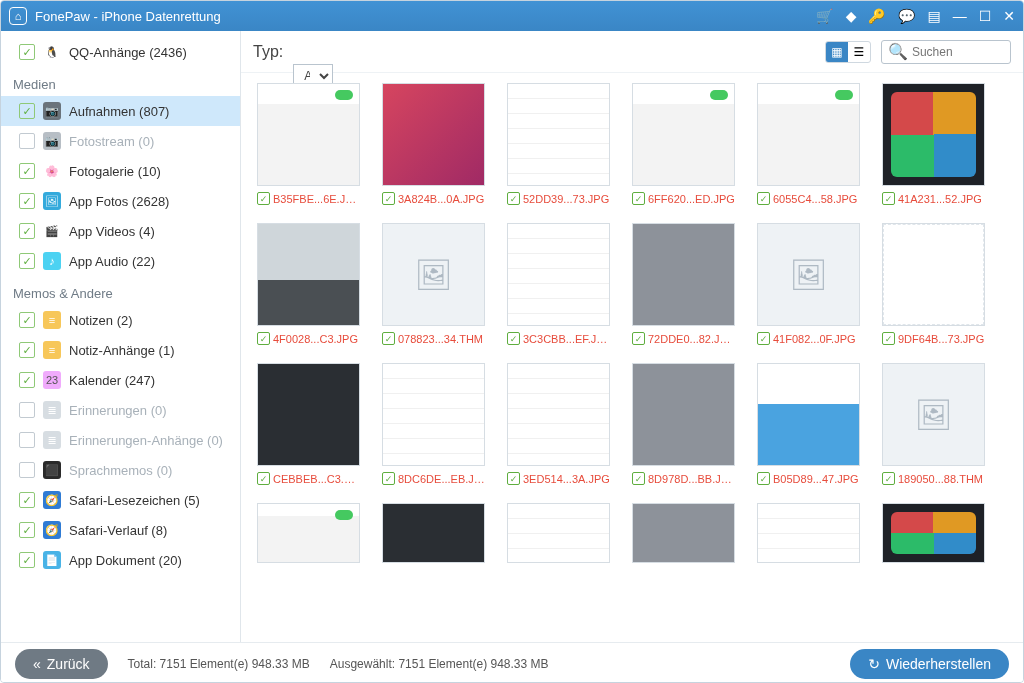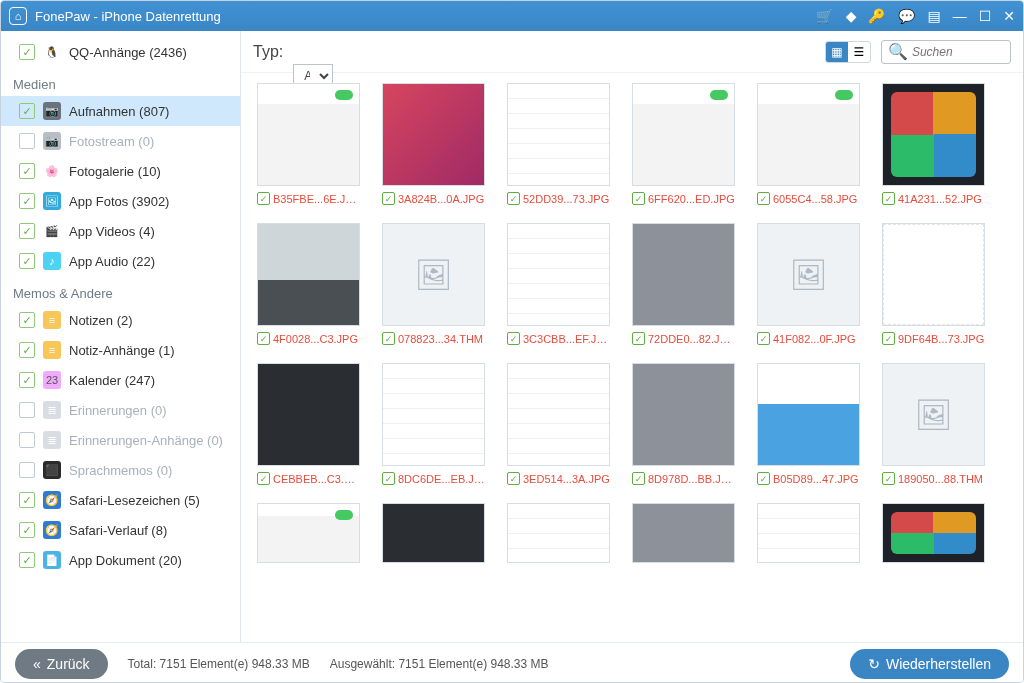--- a/index.html
+++ b/index.html
@@ -34,21 +34,21 @@
 .toolbar { height: 42px; display: flex; align-items: center; gap: 10px; padding: 0 12px; border-bottom: 1px solid #eef2f5; }
 .tb-select { height: 24px; border: 1px solid #b9c4ce; font-size: 12px; padding: 0 6px; color: #444; background: #fff; }
 .tb-select.big { width: 235px; }
 .tb-select.small { width: 40px; margin-top: 48px; }
 .tb-label { font-size: 16px; color: #444; }
 .tb-spacer { flex: 1; }
 .tb-view { display: flex; border: 1px solid #cfd8e0; border-radius: 3px; overflow: hidden; }
 .tb-view span { width: 22px; height: 20px; display: inline-flex; align-items: center; justify-content: center; font-size: 12px; cursor: pointer; }
 .tb-view span.active { background: #3a86c5; color: #fff; }
 .tb-search { height: 24px; width: 130px; border: 1px solid #b9c4ce; border-radius: 3px; display: flex; align-items: center; padding: 0 6px; gap: 4px; }
-.tb-search input { border: none; outline: none; width: 100%; font-size: 12px; font-style: italic; color: #8a949d; }
+.tb-search input { border: none; outline: none; width: 100%; font-size: 12px; color: #8a949d; }
 
 
 .grid { flex: 1; overflow-y: auto; padding: 10px 4px 10px 16px; }
 .grid::-webkit-scrollbar { width: 8px; }
 .grid::-webkit-scrollbar-thumb { background: #c9d2da; border-radius: 4px; }
 .row { display: flex; gap: 22px; margin-bottom: 18px; }
 .cell { width: 103px; }
 .thumb { width: 103px; height: 103px; border: 1px solid #d6dde3; background: #f7f9fa; display: flex; align-items: center; justify-content: center; overflow: hidden; }
 .fake { width: 100%; height: 100%; }
 .caption { display: flex; align-items: center; gap: 3px; margin-top: 6px; font-size: 11px; }
@@ -120,21 +120,21 @@
           <span>Fotostream (0)</span>
         </div>
         <div class="sb-item">
           <span class="sb-check">✓</span>
           <span class="sb-icon" style="background: rgb(255, 255, 255); color: rgb(85, 85, 85);">🌸</span>
           <span>Fotogalerie (10)</span>
         </div>
         <div class="sb-item">
           <span class="sb-check">✓</span>
           <span class="sb-icon" style="background: rgb(52, 170, 220); color: rgb(255, 255, 255);">🖼</span>
-          <span>App Fotos (3902)</span>
+          <span>App Fotos (2628)</span>
         </div>
         <div class="sb-item">
           <span class="sb-check">✓</span>
           <span class="sb-icon" style="background: rgb(255, 255, 255); color: rgb(85, 85, 85);">🎬</span>
           <span>App Videos (4)</span>
         </div>
         <div class="sb-item">
           <span class="sb-check">✓</span>
           <span class="sb-icon" style="background: rgb(76, 210, 242); color: rgb(255, 255, 255);">♪</span>
           <span>App Audio (22)</span>

